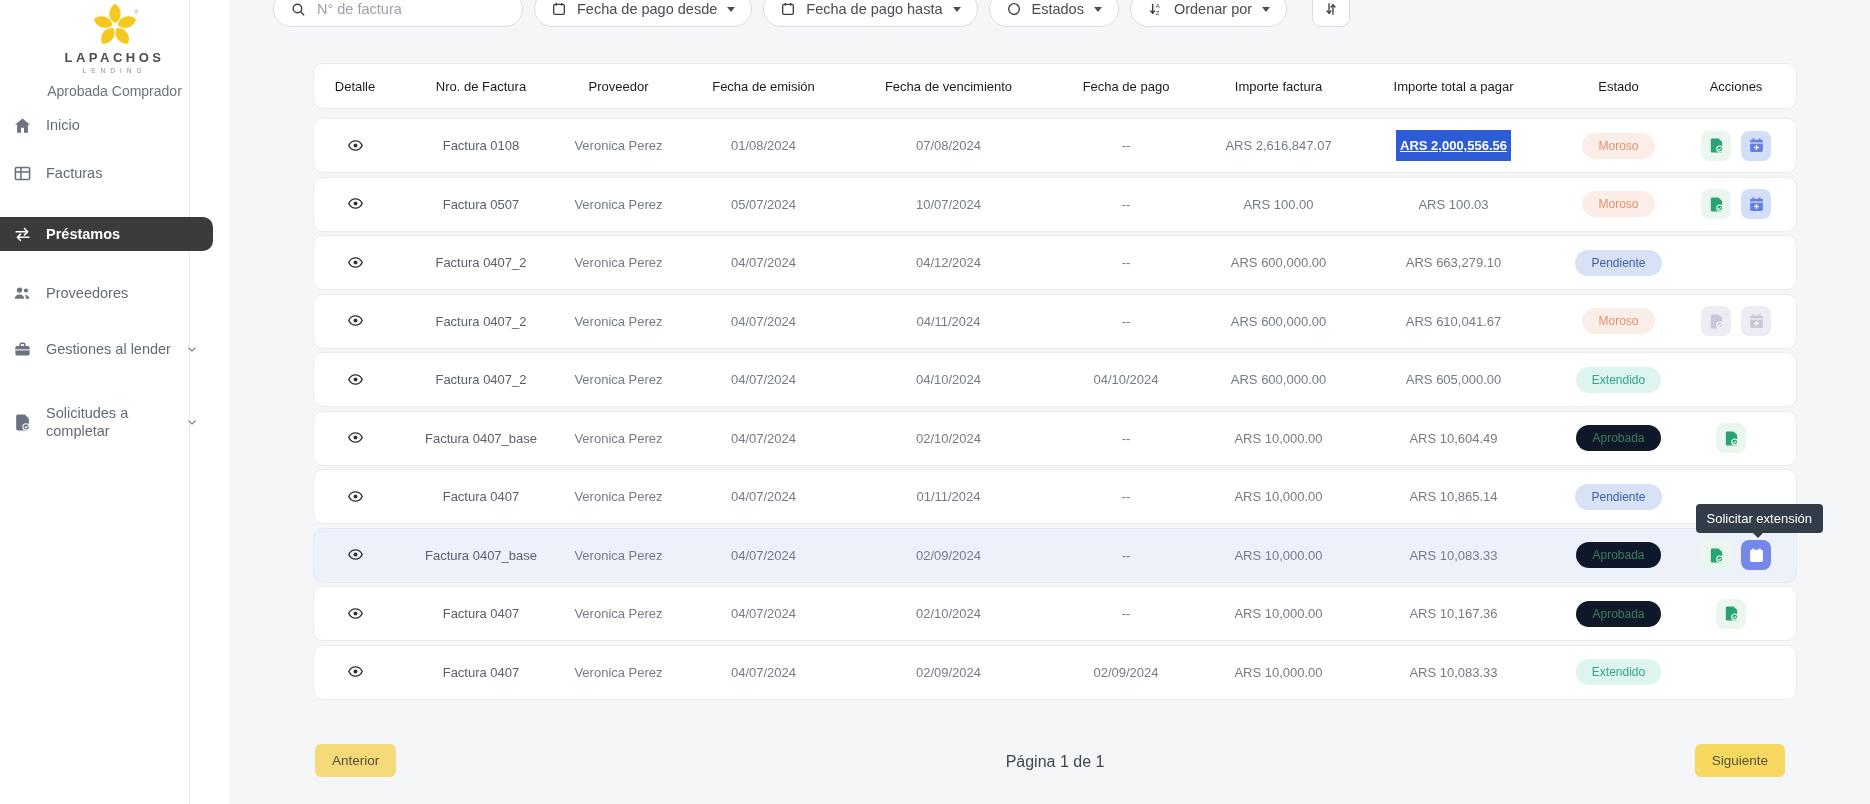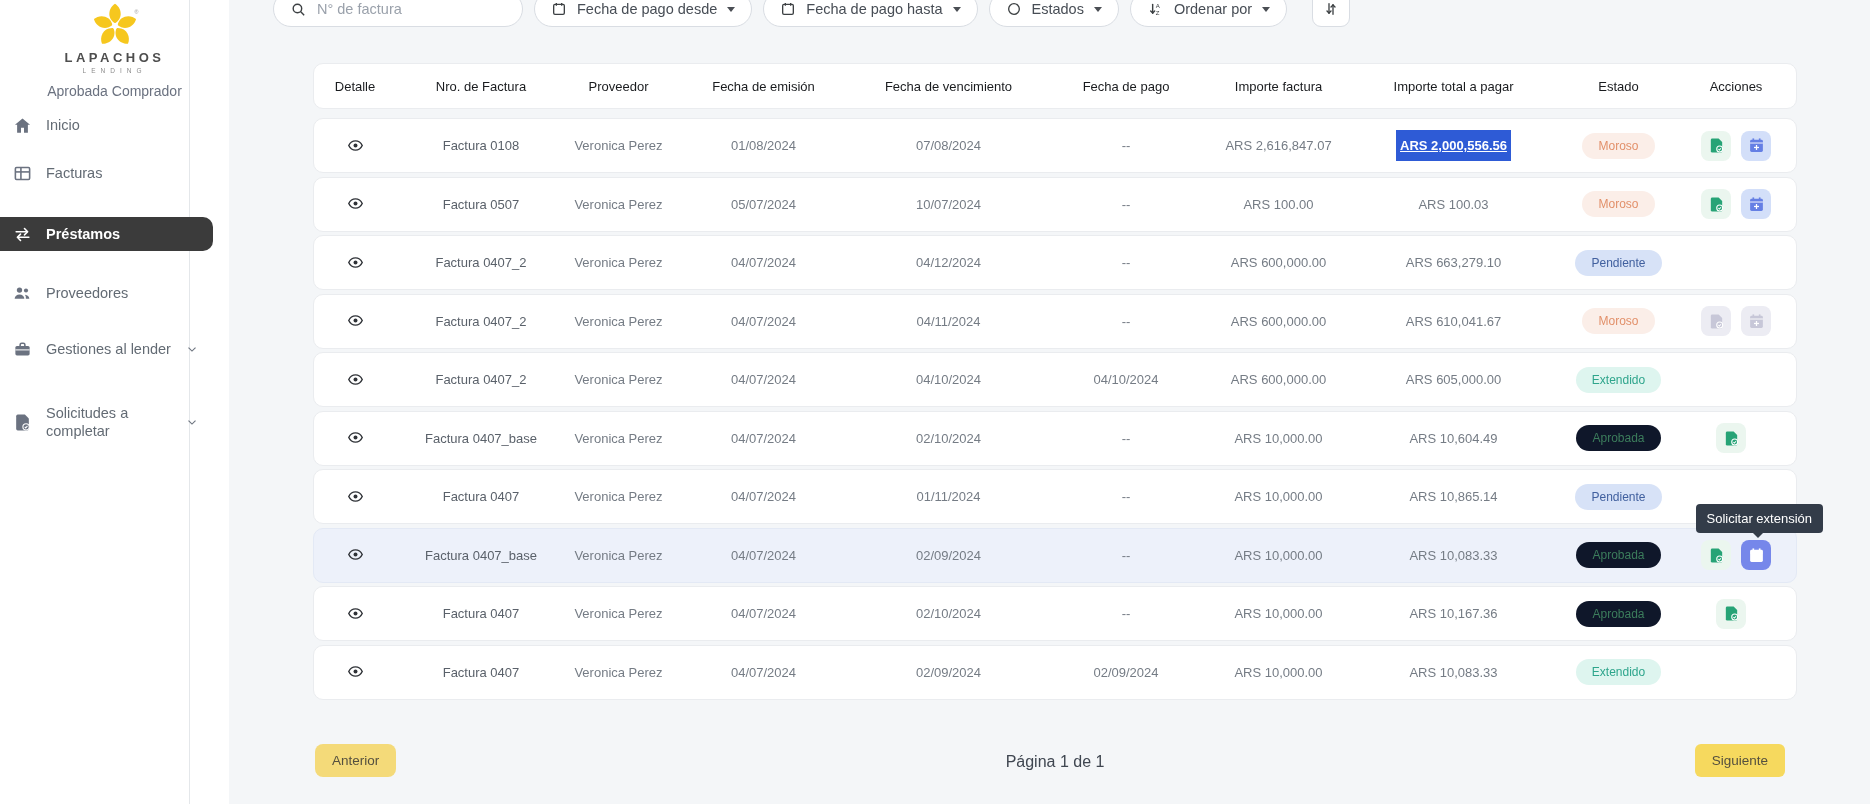--- a/index.html
+++ b/index.html
@@ -92,21 +92,21 @@
     content:""; position:absolute; top:100%; right:60px;
     border:5px solid transparent; border-top-color:#333c49;
   }
   
   .pagination { position:absolute; left:84px; top:744px; width:1484px; height:34px; }
   .page-btn {
     position:absolute; top:0; height:33px; border:none; border-radius:6px;
     font-size:13.5px; color:#55503f; padding:0 17px; cursor:pointer;
     font-family:"Liberation Sans","DejaVu Sans",sans-serif;
   }
-  .page-btn.prev { left:2px;  background:#f4da79;border-radius:8px; }
+  .page-btn.prev { left:2px;  background:#f4da79; }
   .page-btn.next { right:12px; background:#f6d95e; }
   .page-indicator { position:absolute; left:0; right:0; top:9px; text-align:center; font-size:16px; color:#3f4650; }
 </style>
 </head>
 <body>
 
 <aside class="sidebar">
   <div class="brand">
     <svg class="flower" width="48" height="46" viewBox="0 0 54 52">
       <g transform="translate(27,27)">

